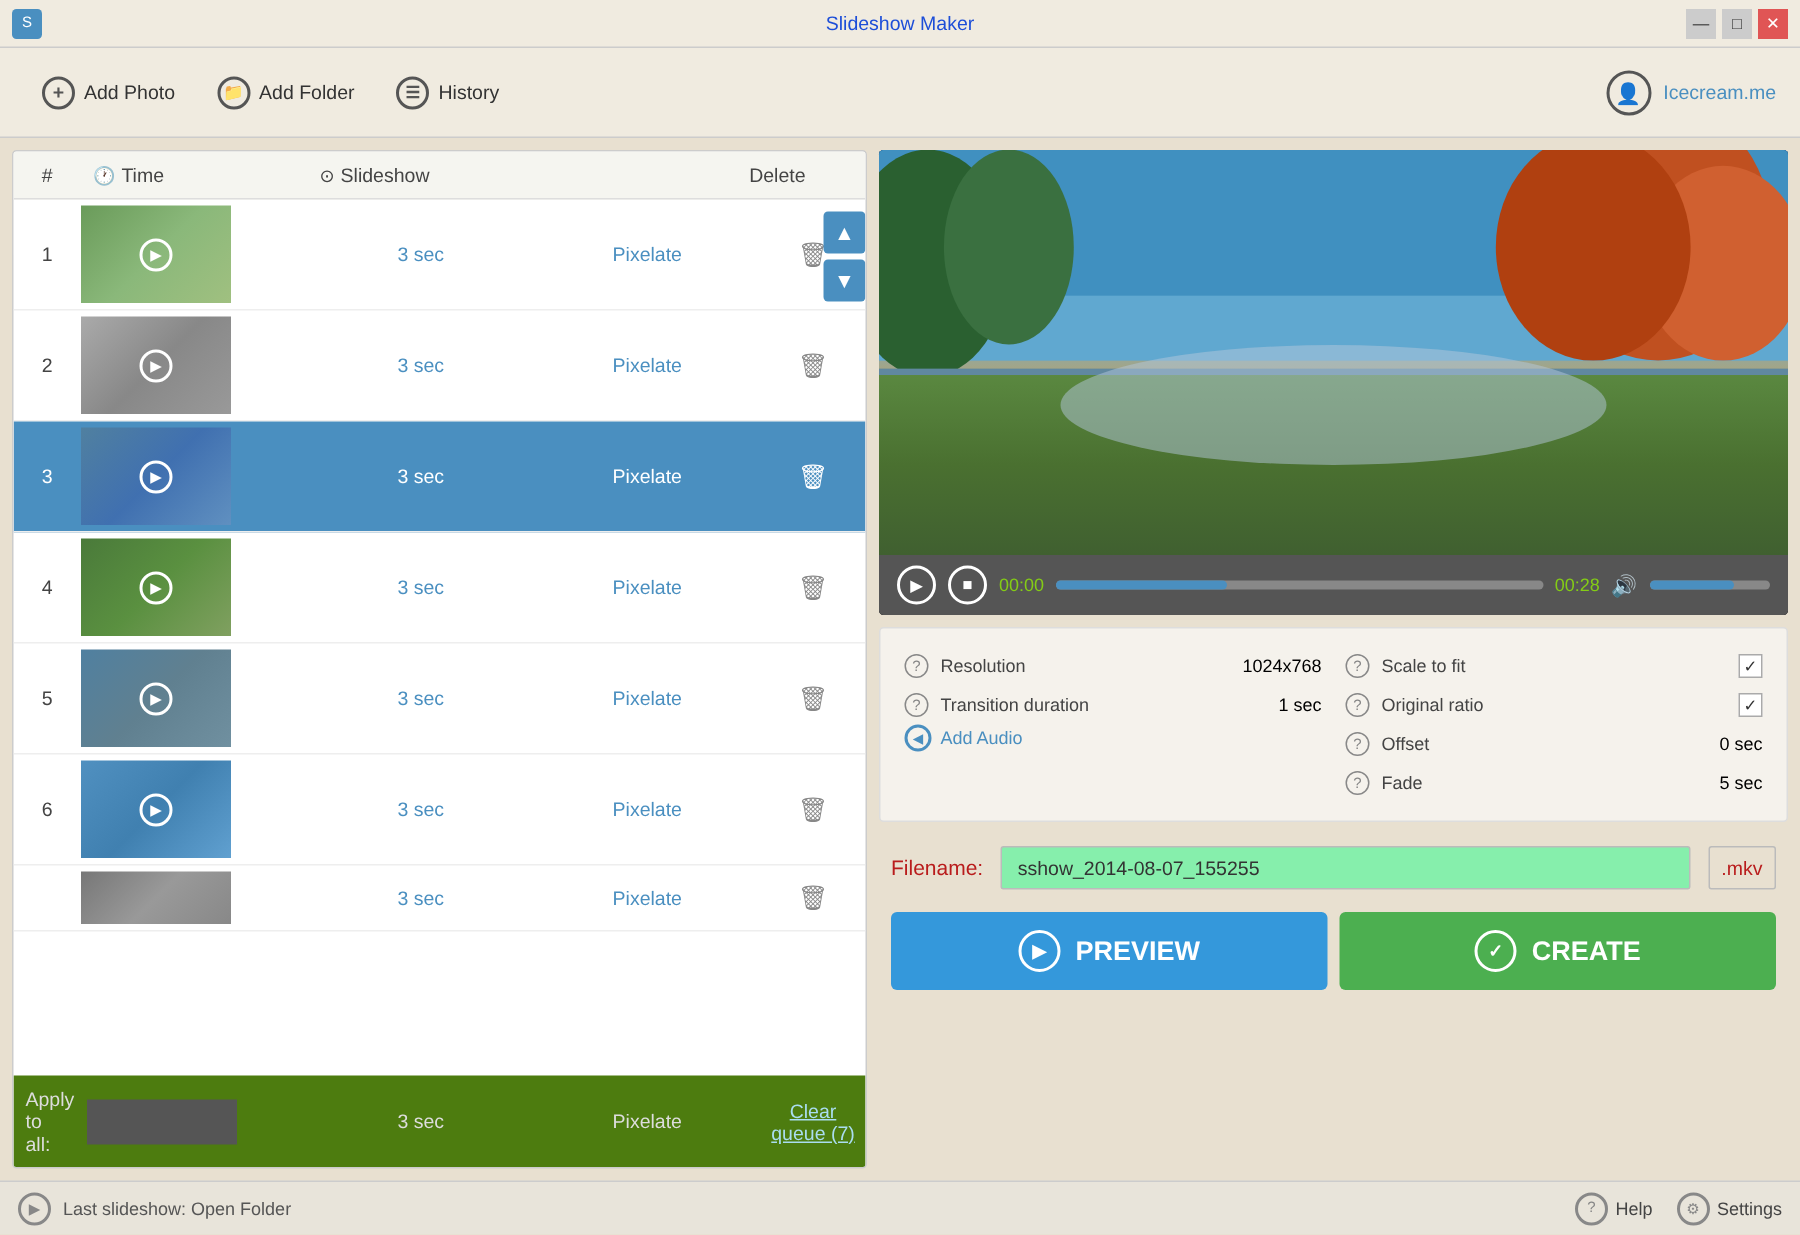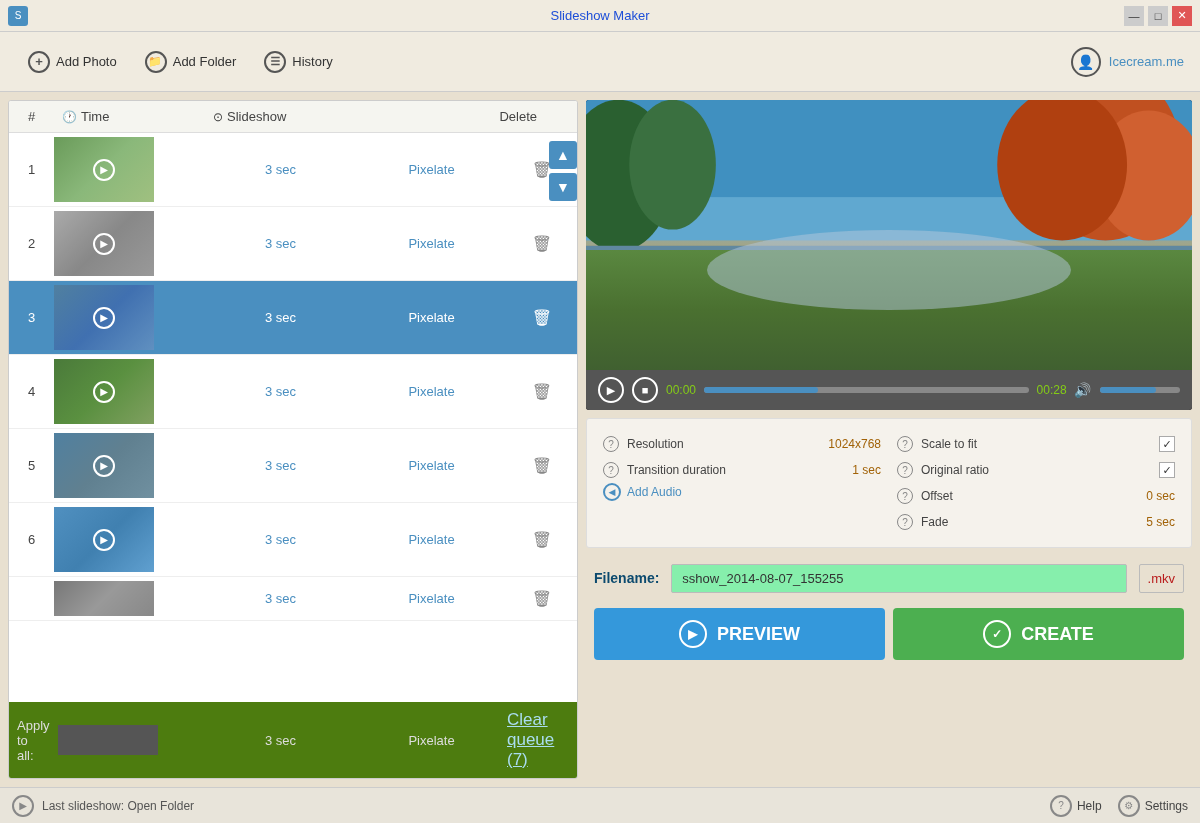--- a/index.html
+++ b/index.html
@@ -237,21 +237,21 @@
       color: white;
       display: grid;
       grid-template-columns: 45px 1fr 1fr 1fr 70px;
       padding: 8px 0;
       align-items: center;
       font-size: 13px;
       min-height: 40px;
     }
     .apply-label { padding: 0 8px; color: #ddd; }
     .apply-value { text-align: center; color: #ddd; }
-    .clear-queue { color: #aaddf0; cursor: pointer; text-decoration: underline; font-size: 17px; }
+    .clear-queue { text-align: center; color: #aaddf0; cursor: pointer; text-decoration: underline; font-size: 13px; }
 
     
     .scroll-wrapper {
       display: flex;
       position: relative;
     }
 
     
     .right-panel {
       flex: 1;
@@ -365,21 +365,21 @@
       gap: 8px;
       min-height: 26px;
     }
     .setting-label {
       font-size: 12px;
       color: #444;
       flex: 1;
     }
     .setting-value {
       font-size: 12px;
-      color: #a16207;
+      color: #000000;
       cursor: pointer;
     }
     .setting-check {
       width: 16px;
       height: 16px;
       border: 1px solid #aaa;
       background: white;
       display: flex;
       align-items: center;
       justify-content: center;
@@ -422,22 +422,22 @@
     
     .filename-bar {
       display: flex;
       align-items: center;
       gap: 12px;
       padding: 0 8px;
       height: 44px;
     }
     .filename-label {
       font-size: 14px;
-      font-weight: bold;
-      color: #0c4a6e;
+      font-weight: normal;
+      color: #b91c1c;
     }
     .filename-input {
       flex: 1;
       border: 1px solid #bbb;
       background: #86efac;
       padding: 6px 10px;
       font-size: 13px;
       color: #333;
       border-radius: 2px;
       outline: none;

